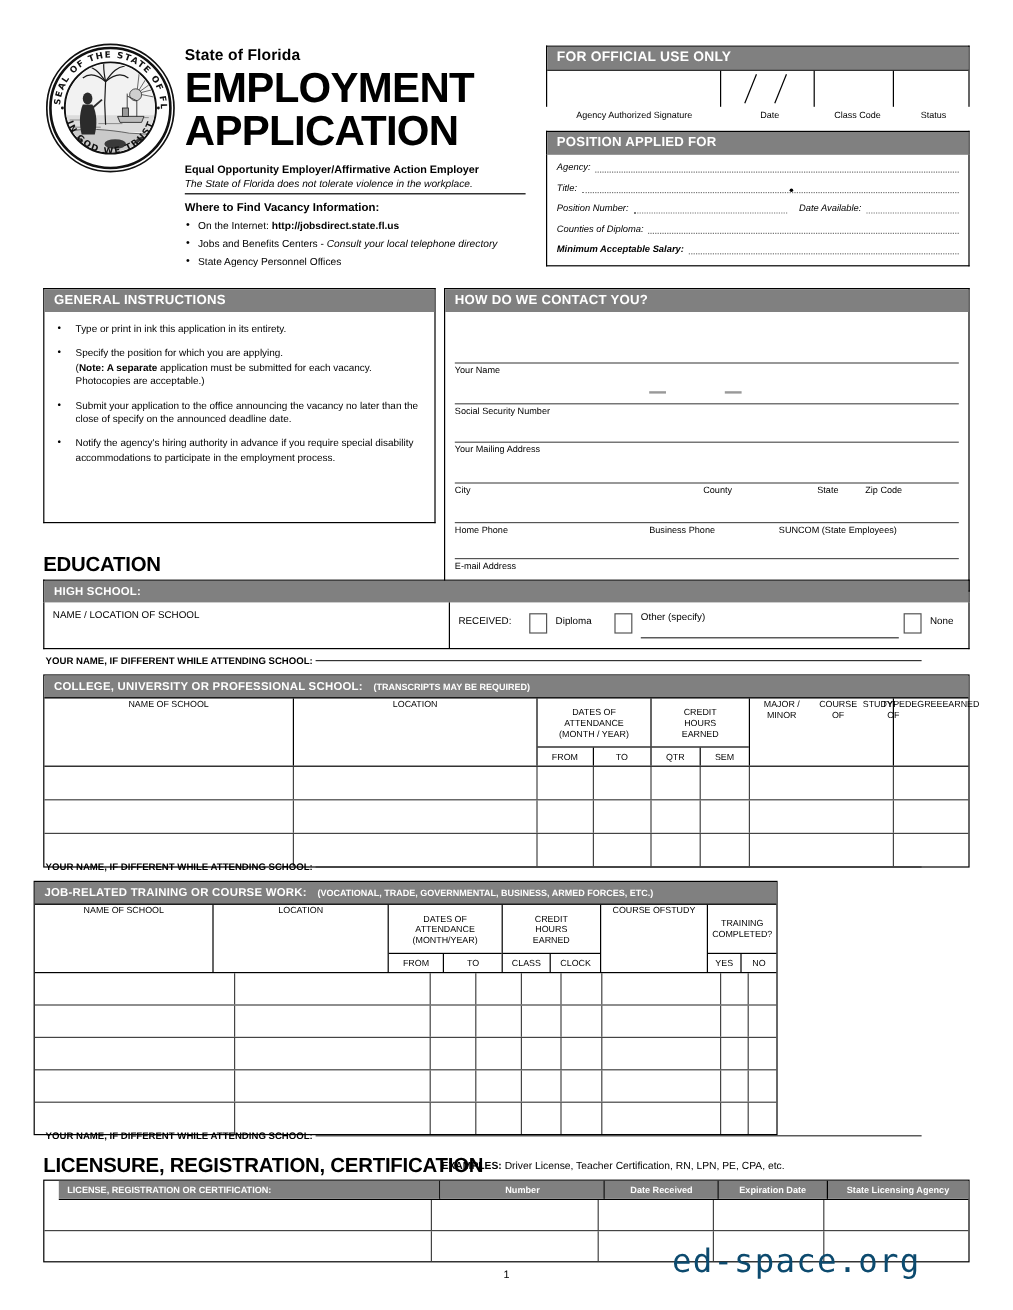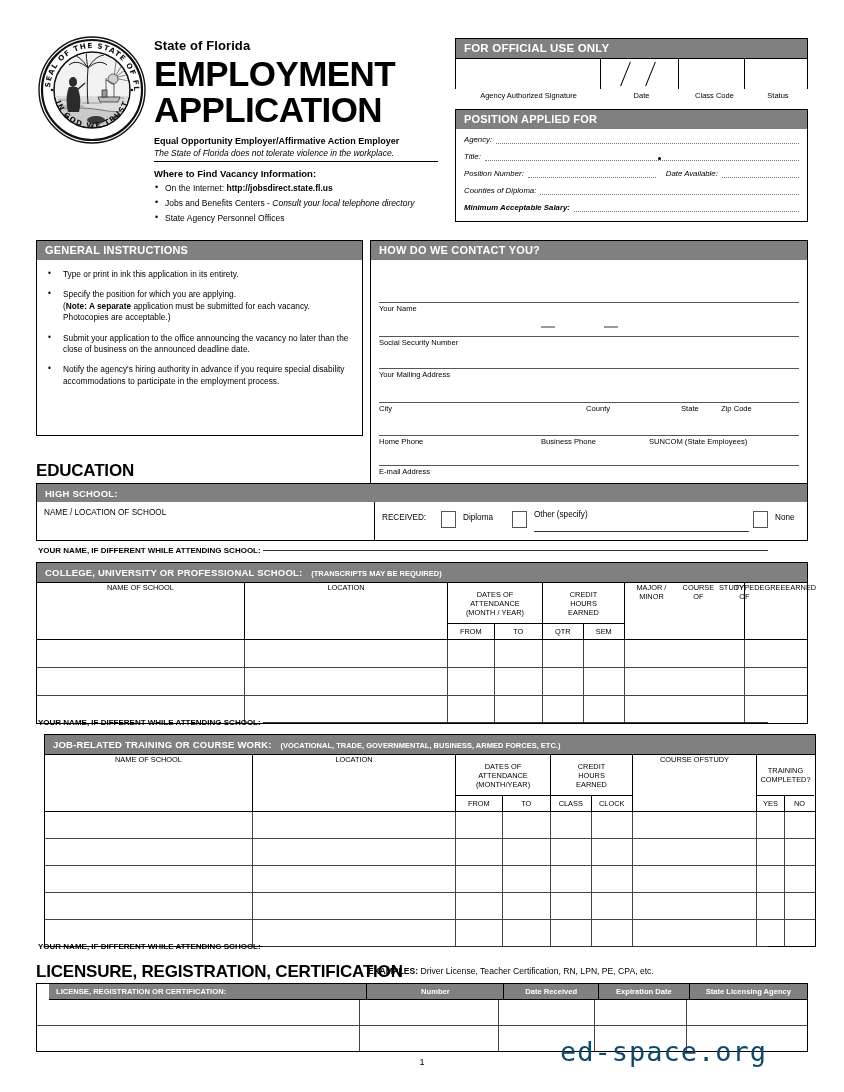--- a/index.html
+++ b/index.html
@@ -304,21 +304,21 @@
     <div class="box" style="border-bottom:none;">
       <div class="bar">GENERAL INSTRUCTIONS</div>
     </div>
     <div class="ibody">
       <ul class="ins">
         <li>Type or print in ink this application in its entirety.</li>
         <li>
           <span>Specify the position for which you are applying.</span><br>
           <span>(<b>Note: A separate</b> application must be submitted for each vacancy. Photocopies are acceptable.)</span>
         </li>
-        <li>Submit your application to the office announcing the vacancy no later than the close of business on the announced deadline date.</li>
+        <li>Submit your application to the office announcing the vacancy no later than the close of specify on the announced deadline date.</li>
         <li>Notify the agency's hiring authority in advance if you require special disability accommodations to participate in the employment process.</li>
       </ul>
     </div>
   </div>
 
   <div id="contact">
     <div class="box" style="border-bottom:none;">
       <div class="bar">HOW DO WE CONTACT YOU?</div>
     </div>
     <div class="cbody">
@@ -454,21 +454,21 @@
       <div style="width:120px;"></div>
       <div style="width:61px;"></div>
     </div>
   </div>
 
   <div class="namestrip" style="left:38px; top:718px;">
     <span>YOUR NAME, IF DIFFERENT WHILE ATTENDING SCHOOL:</span>
     <span class="ln" style="width:505px;"></span>
   </div>
 
-  <div class="tbl" style="left:44px; top:734px; width:772px;">
+  <div class="tbl" style="left:28px; top:734px; width:620px;">
     <div class="bar" style="font-size:9.5px; padding:2.5px 8px; border-bottom:1.4px solid #000;">
       <span>JOB-RELATED TRAINING OR COURSE WORK:</span>
       <span class="sub" style="margin-left:6px;">(VOCATIONAL, TRADE, GOVERNMENTAL, BUSINESS, ARMED FORCES, ETC.)</span>
     </div>
 
     <div class="hdrow" style="height:56px;">
       <div class="cell" style="width:208px;">NAME OF SCHOOL</div>
       <div class="cell" style="width:203px;">LOCATION</div>
 
       <div class="grp" style="width:95px;">

